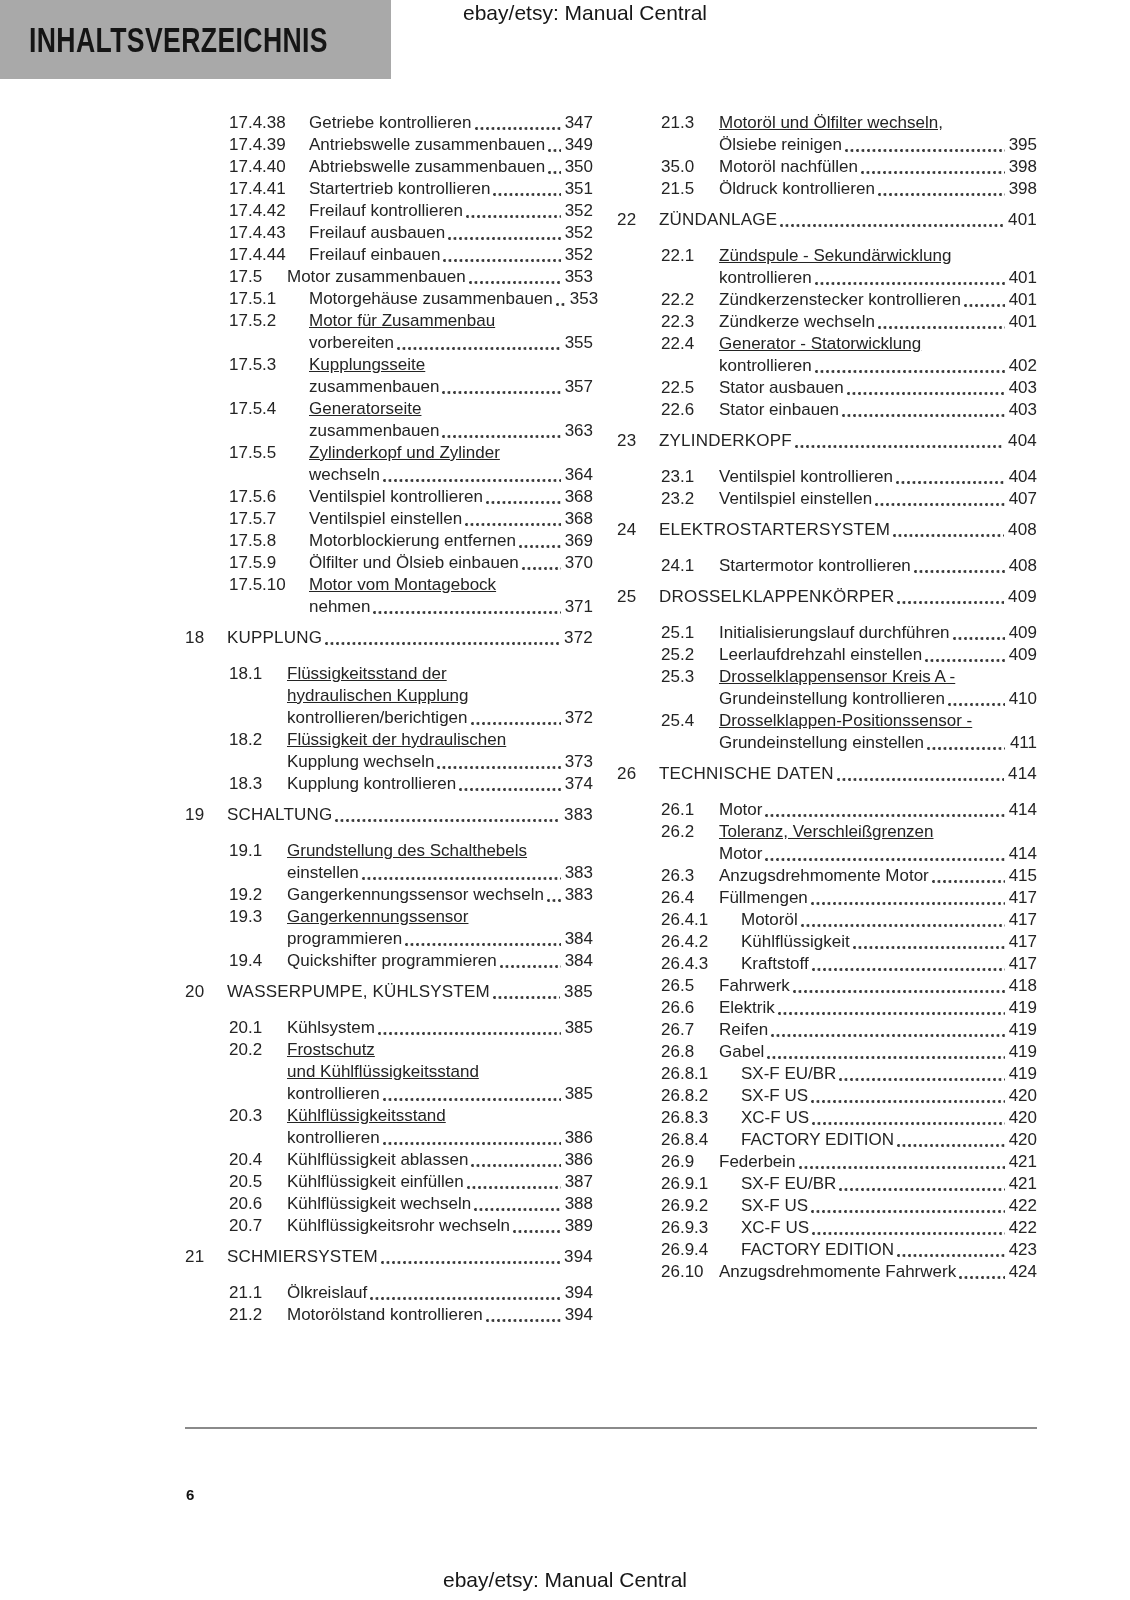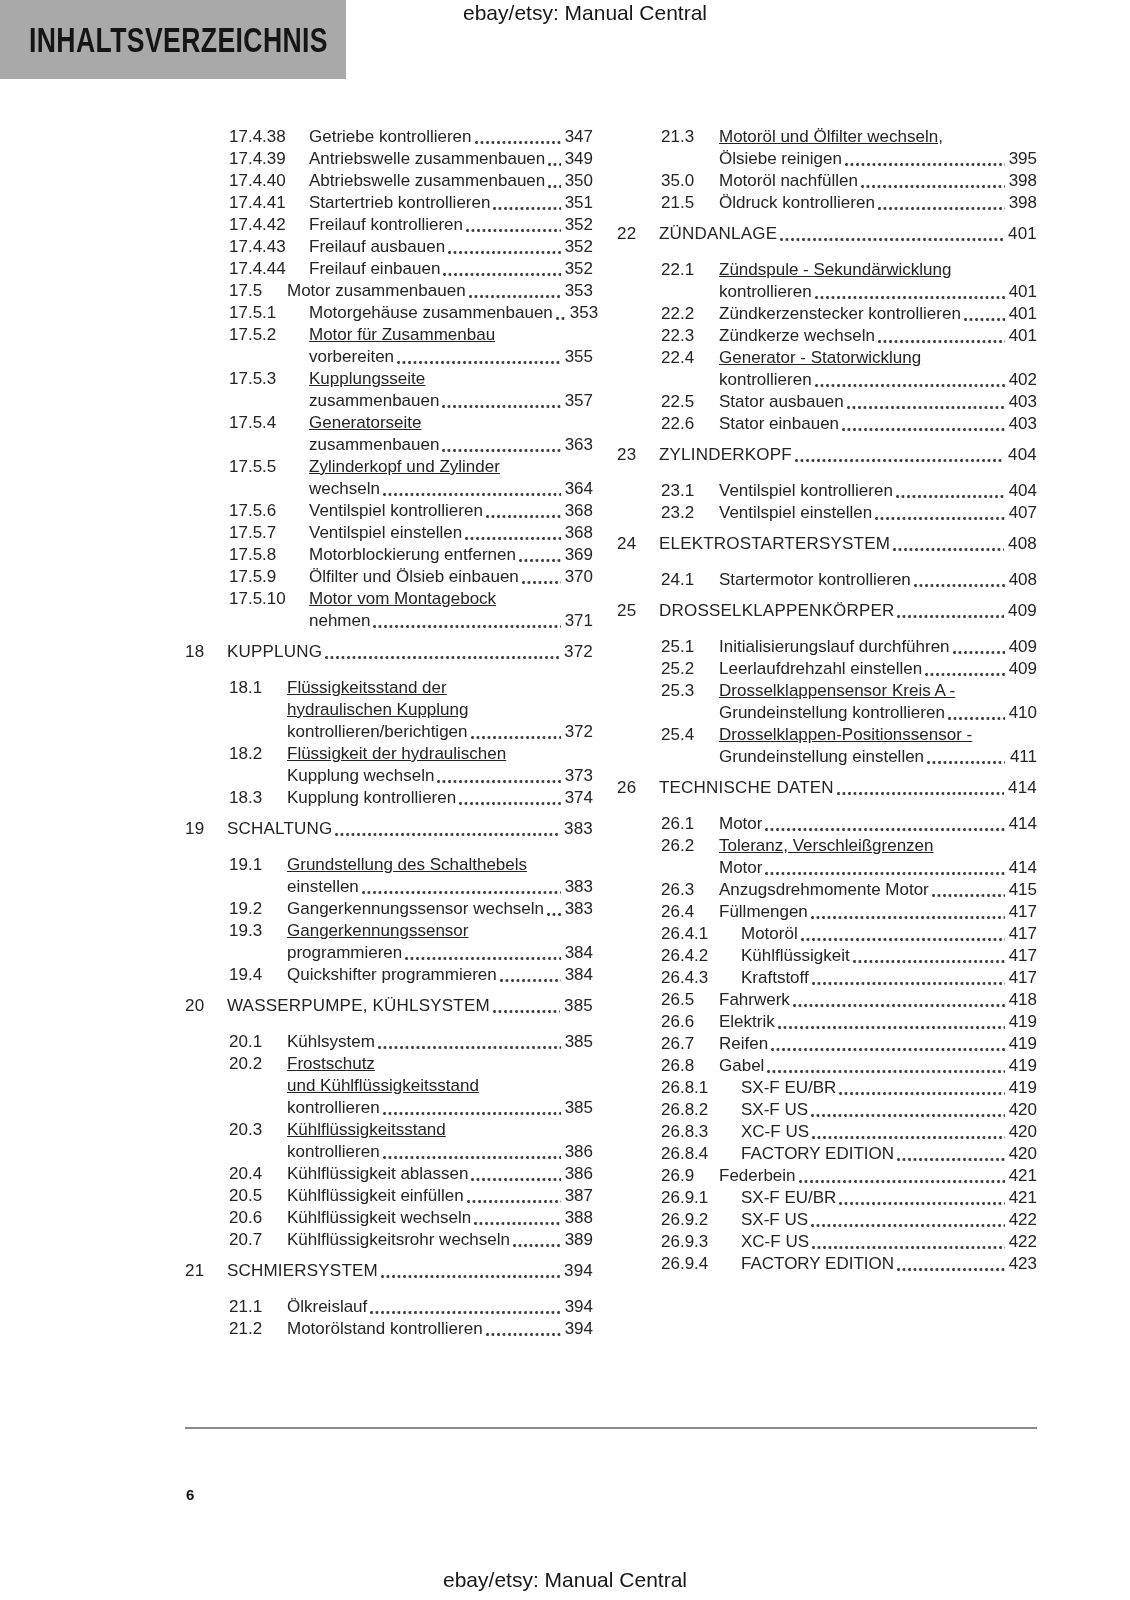--- a/index.html
+++ b/index.html
@@ -3,21 +3,21 @@
 <meta charset="utf-8">
 <style>
   html,body{margin:0;padding:0;}
   body{
     width:1130px;height:1600px;position:relative;background:#ffffff;
     font-family:"Liberation Sans", sans-serif;color:#222;
     overflow:hidden;
   }
   
   .banner{
-    position:absolute;left:0;top:0;width:346px;height:79px;
+    position:absolute;left:0;top:0;width:391px;height:79px;
     background:var(--tab-bg,#a9a9a9);
     display:flex;align-items:center;box-sizing:border-box;padding-left:29px;
   }
   .banner .banner-text{
     font-weight:bold;font-size:35px;color:#151515;white-space:nowrap;
     transform:scaleX(0.76);transform-origin:0 50%;letter-spacing:0.5px;
   }
   .header-title{
     position:absolute;left:40px;right:0;top:0;text-align:center;
     font-size:21px;line-height:26px;color:#171717;
@@ -27,21 +27,21 @@
     font-size:21px;color:#171717;
   }
   .footer-rule{
     position:absolute;left:185px;top:1427px;width:852px;height:2px;
     background:var(--rule,#8a8a8a);
   }
   .page-number{
     position:absolute;left:186px;top:1486px;font-size:15px;font-weight:bold;color:#111;
   }
   
-  .toc-col{position:absolute;top:126px;}
+  .toc-col{position:absolute;top:112px;}
   #toc-col-left{left:185px;width:408px;}
   #toc-col-right{left:617px;width:420px;}
   .entry{display:flex;font-size:17px;line-height:22px;color:#242424;}
   .entry .num{flex:0 0 58px;}
   .lvl1 .num{flex:0 0 42px;}
   .lvl2{padding-left:44px;}
   .lvl3{padding-left:44px;}
   .lvl3 .num{flex:0 0 80px;}
   .lvl1{margin:9px 0 14px 0;letter-spacing:0.2px;}
   .entry .body{flex:1;min-width:0;}
@@ -869,17 +869,27 @@
     <div class="entry lvl3">
       <span class="num">26.9.4</span>
       <span class="body">
         <div class="lastline">
           <span class="t">FACTORY EDITION</span>
           <span class="dots"></span>
           <span class="pg">423</span>
         </div>
       </span>
     </div>
+    <div class="entry lvl2">
+      <span class="num">26.10</span>
+      <span class="body">
+        <div class="lastline">
+          <span class="t">Anzugsdrehmomente Fahrwerk</span>
+          <span class="dots"></span>
+          <span class="pg">424</span>
+        </div>
+      </span>
+    </div>
   </div>
 
 <div class="footer-rule"></div>
 <div class="page-number">6</div>
 <div class="footer-title">ebay/etsy: Manual Central</div>
 
 </body></html>

